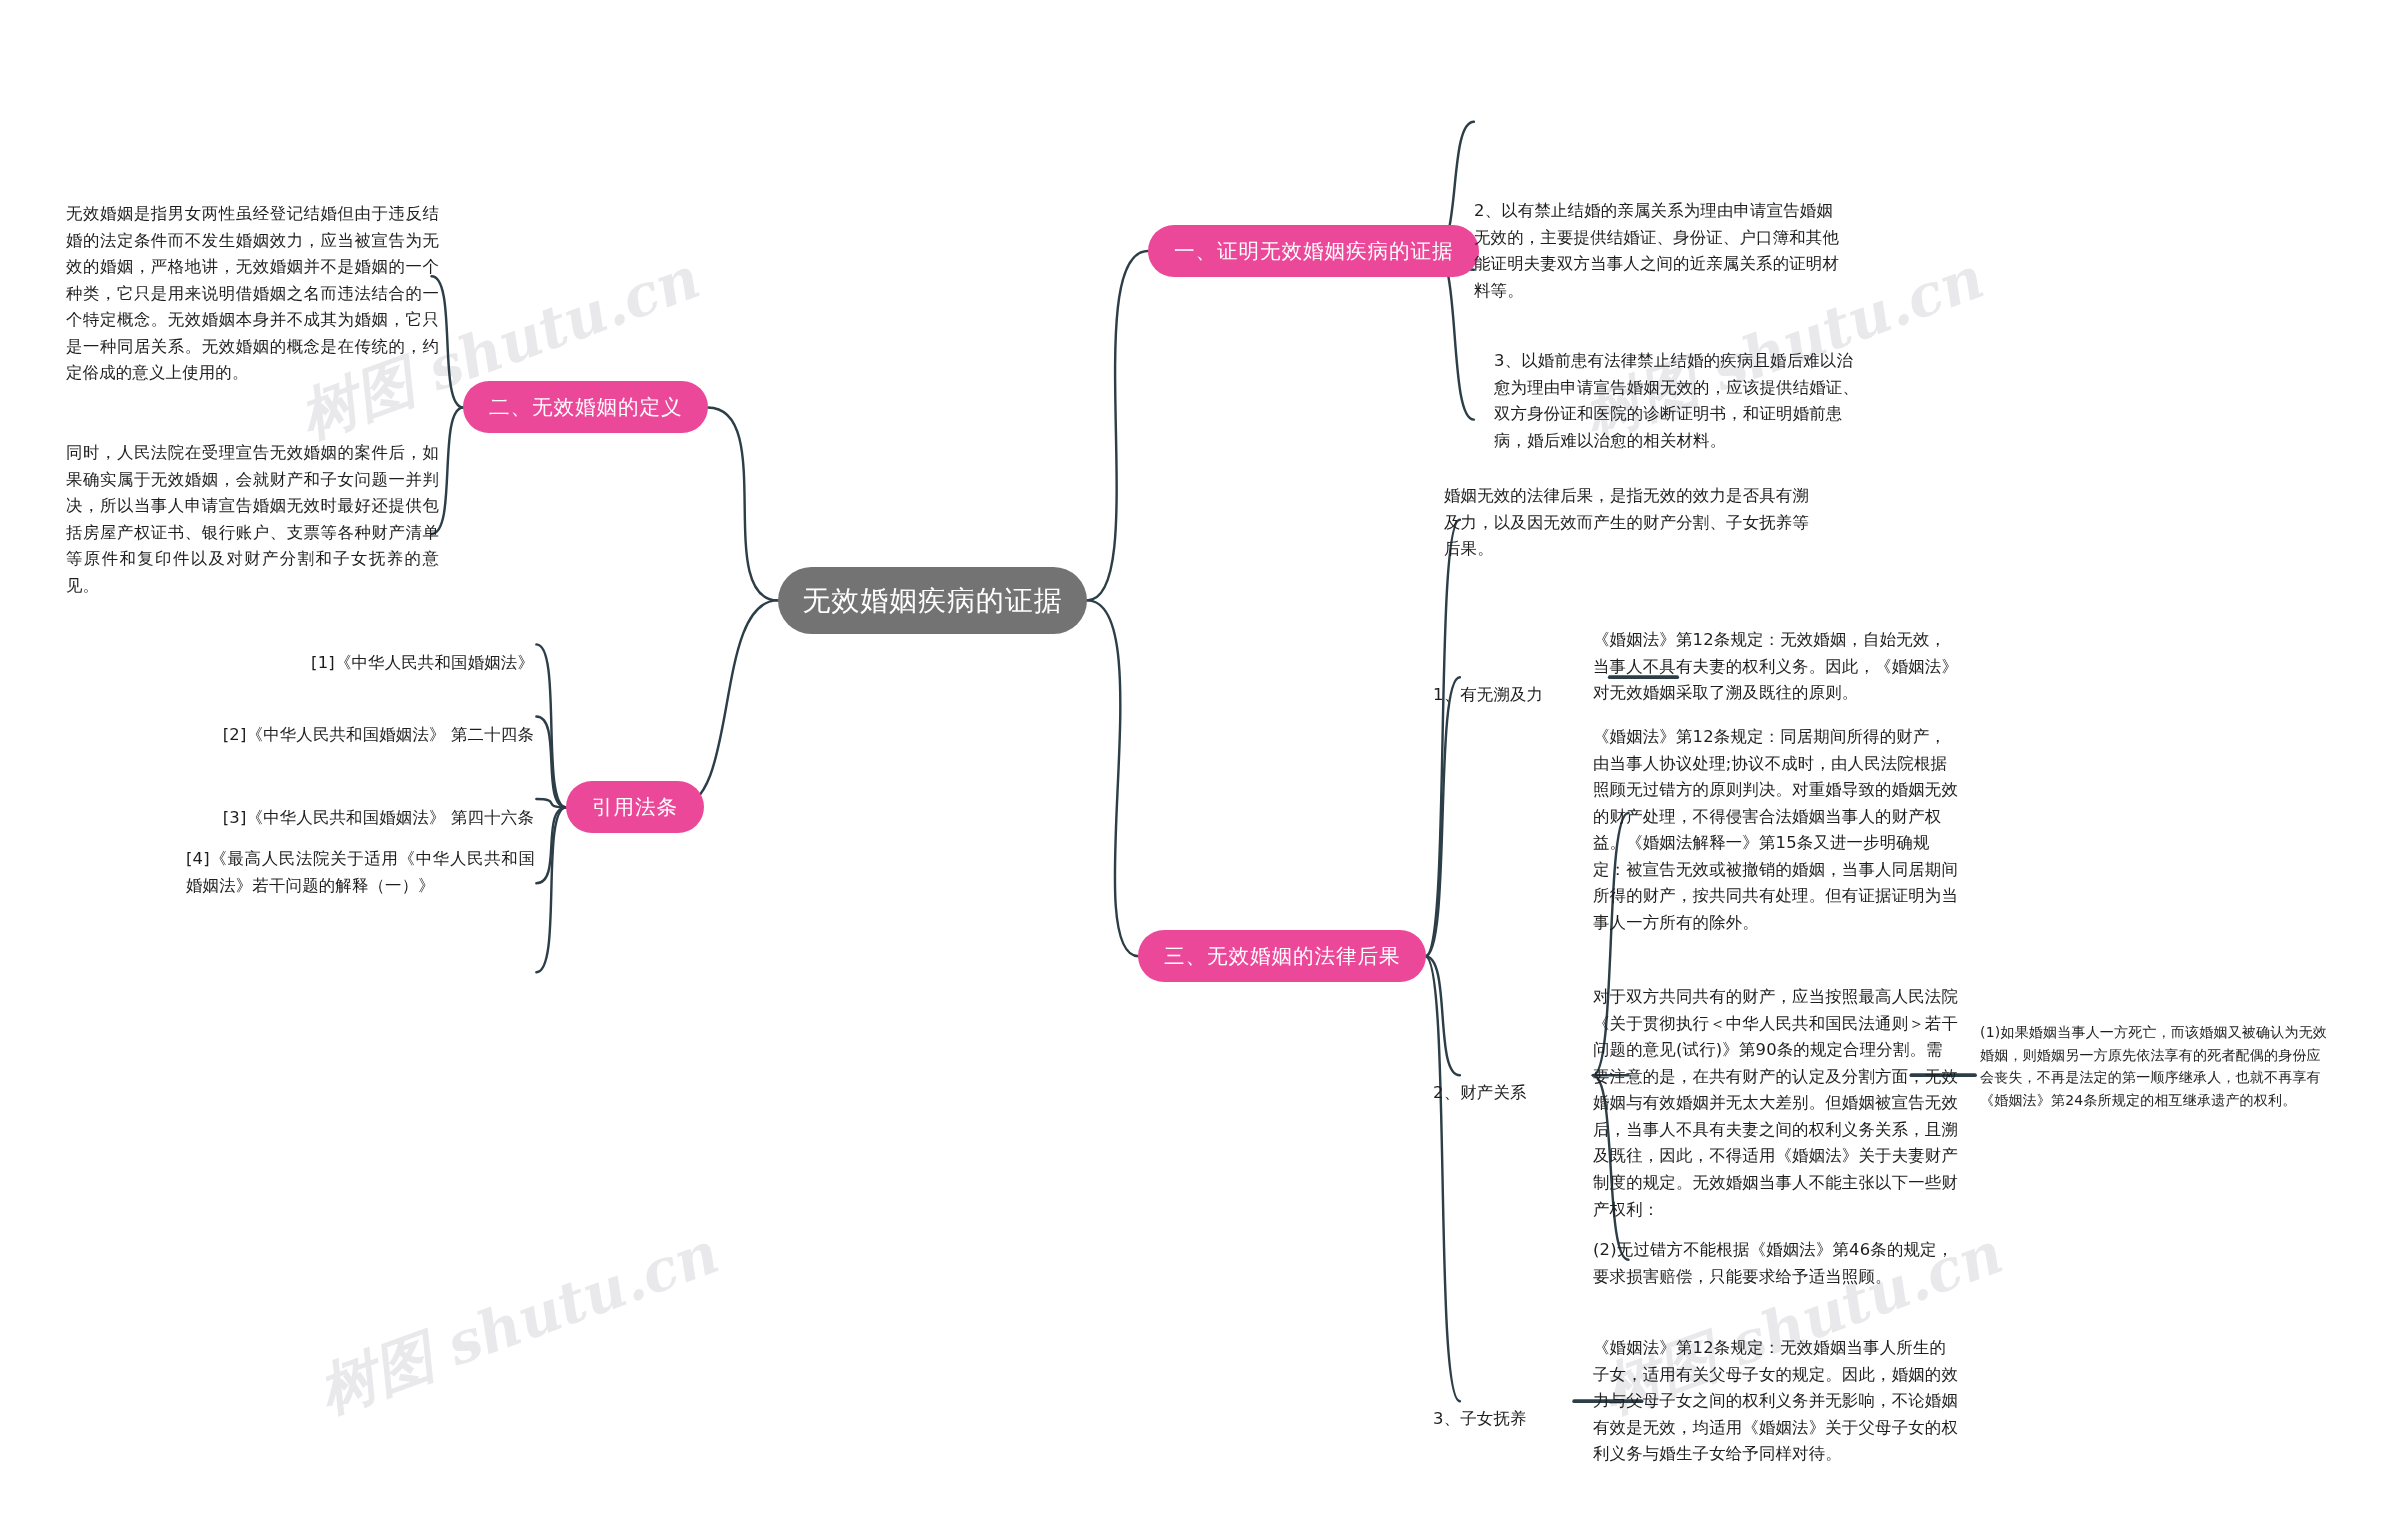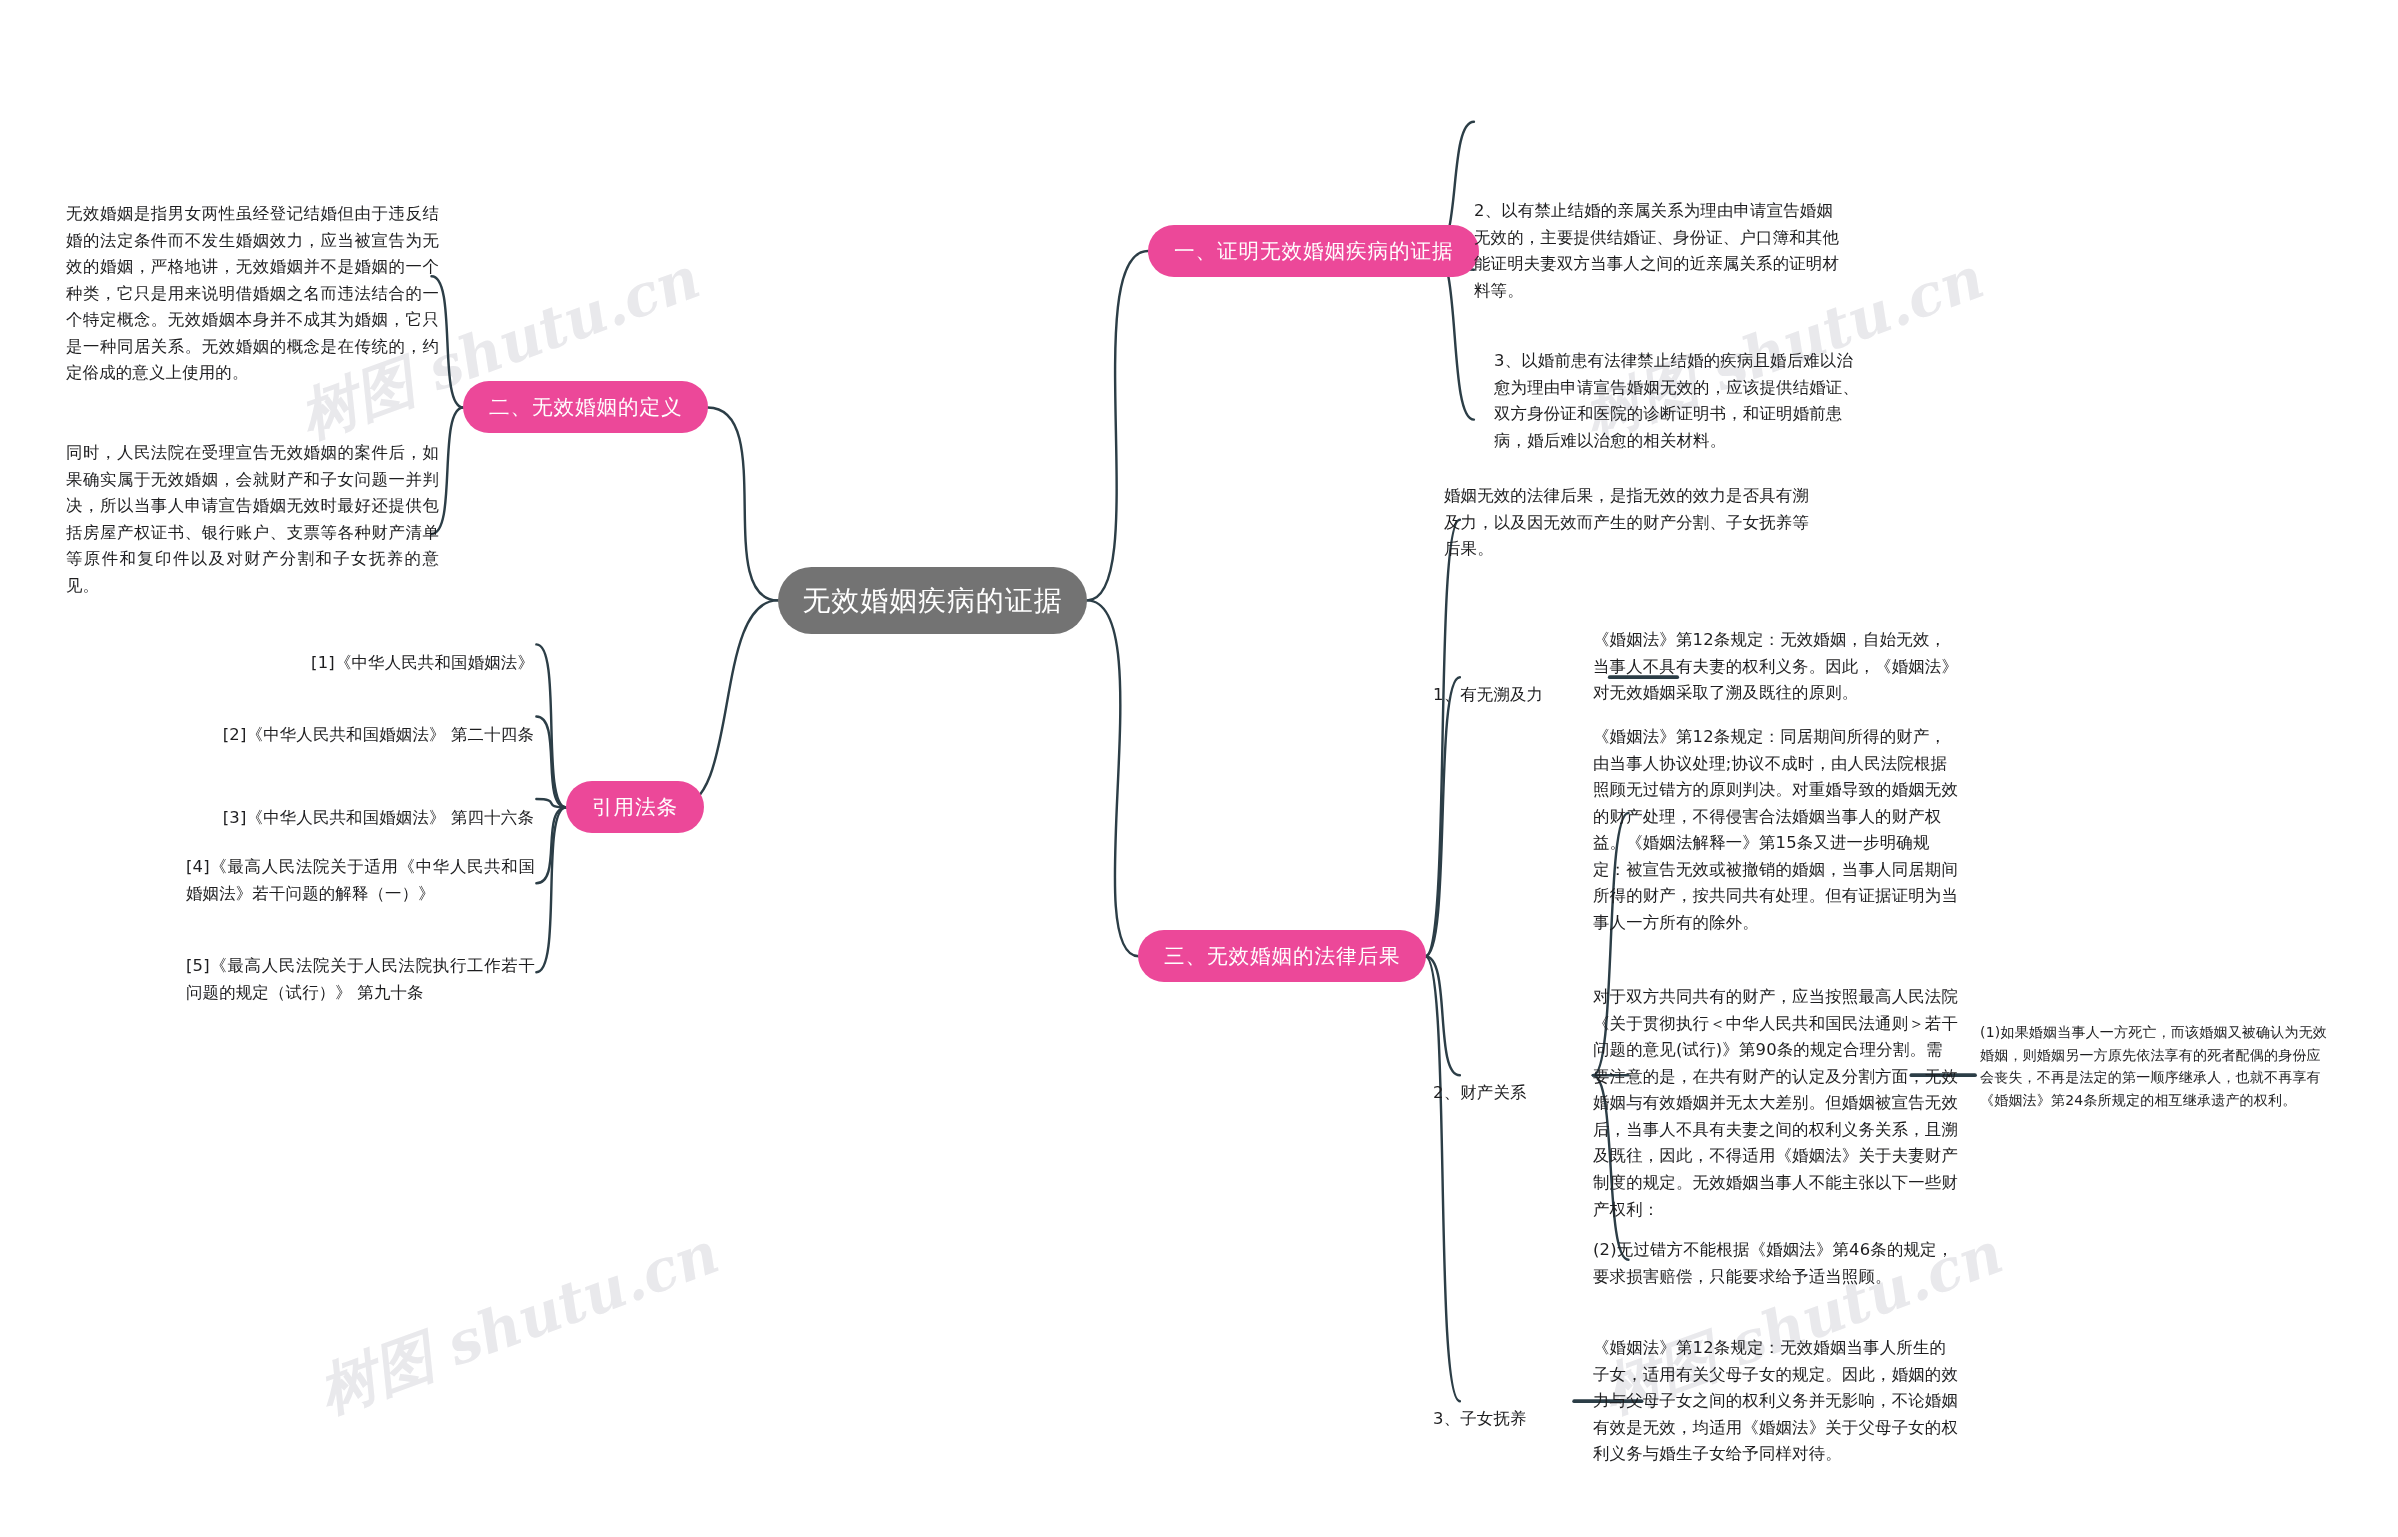--- a/index.html
+++ b/index.html
@@ -142,22 +142,21 @@
 
   <div class="leaf right" style="left:1474px; top:198px; width:365px;">2、以有禁止结婚的亲属关系为理由申请宣告婚姻无效的，主要提供结婚证、身份证、户口簿和其他能证明夫妻双方当事人之间的近亲属关系的证明材料等。</div>
   <div class="leaf right" style="left:1474px; top:348px; width:365px;margin-left:20px;">3、以婚前患有法律禁止结婚的疾病且婚后难以治愈为理由申请宣告婚姻无效的，应该提供结婚证、双方身份证和医院的诊断证明书，和证明婚前患病，婚后难以治愈的相关材料。</div>
 
   <div class="leaf" style="left:66px; top:201px; width:373px;">无效婚姻是指男女两性虽经登记结婚但由于违反结婚的法定条件而不发生婚姻效力，应当被宣告为无效的婚姻，严格地讲，无效婚姻并不是婚姻的一个种类，它只是用来说明借婚姻之名而违法结合的一个特定概念。无效婚姻本身并不成其为婚姻，它只是一种同居关系。无效婚姻的概念是在传统的，约定俗成的意义上使用的。</div>
   <div class="leaf" style="left:66px; top:440px; width:373px;">同时，人民法院在受理宣告无效婚姻的案件后，如果确实属于无效婚姻，会就财产和子女问题一并判决，所以当事人申请宣告婚姻无效时最好还提供包括房屋产权证书、银行账户、支票等各种财产清单等原件和复印件以及对财产分割和子女抚养的意见。</div>
 
   <div class="leaf rightalign nowrap" style="left:150px; top:633px; width:384px;">[1]《中华人民共和国婚姻法》</div>
   <div class="leaf rightalign nowrap" style="left:112px; top:705px; width:422px;">[2]《中华人民共和国婚姻法》 第二十四条</div>
   <div class="leaf rightalign nowrap" style="left:112px; top:788px; width:422px;">[3]《中华人民共和国婚姻法》 第四十六条</div>
-  <div class="leaf" style="left:186px; top:846px; width:349px;margin-top:8px;">[4]《最高人民法院关于适用《中华人民共和国婚姻法》若干问题的解释（一）》</div>
-  <div class="leaf" style="left:186px; top:953px; width:349px;">[5]《最高人民法院关于人民法院执行工作若干问题的规定（试行）》 第九十条</div>
+  <div class="leaf" style="left:186px; top:846px; width:349px;">[4]《最高人民法院关于适用《中华人民共和国婚姻法》若干问题的解释（一）》</div>
 
   <div class="leaf right" style="left:1444px; top:483px; width:375px;">婚姻无效的法律后果，是指无效的效力是否具有溯及力，以及因无效而产生的财产分割、子女抚养等后果。</div>
 
   <div class="leaf nowrap" style="left:1433px; top:665px;">1、有无溯及力</div>
   <div class="leaf nowrap" style="left:1433px; top:1063px;">2、财产关系</div>
   <div class="leaf nowrap" style="left:1433px; top:1389px;">3、子女抚养</div>
 
   <div class="leaf right" style="left:1593px; top:627px; width:365px;">《婚姻法》第12条规定：无效婚姻，自始无效，当事人不具有夫妻的权利义务。因此，《婚姻法》对无效婚姻采取了溯及既往的原则。</div>
 
   <div class="leaf right" style="left:1593px; top:724px; width:365px;">《婚姻法》第12条规定：同居期间所得的财产，由当事人协议处理;协议不成时，由人民法院根据照顾无过错方的原则判决。对重婚导致的婚姻无效的财产处理，不得侵害合法婚姻当事人的财产权益。《婚姻法解释一》第15条又进一步明确规定：被宣告无效或被撤销的婚姻，当事人同居期间所得的财产，按共同共有处理。但有证据证明为当事人一方所有的除外。</div>

